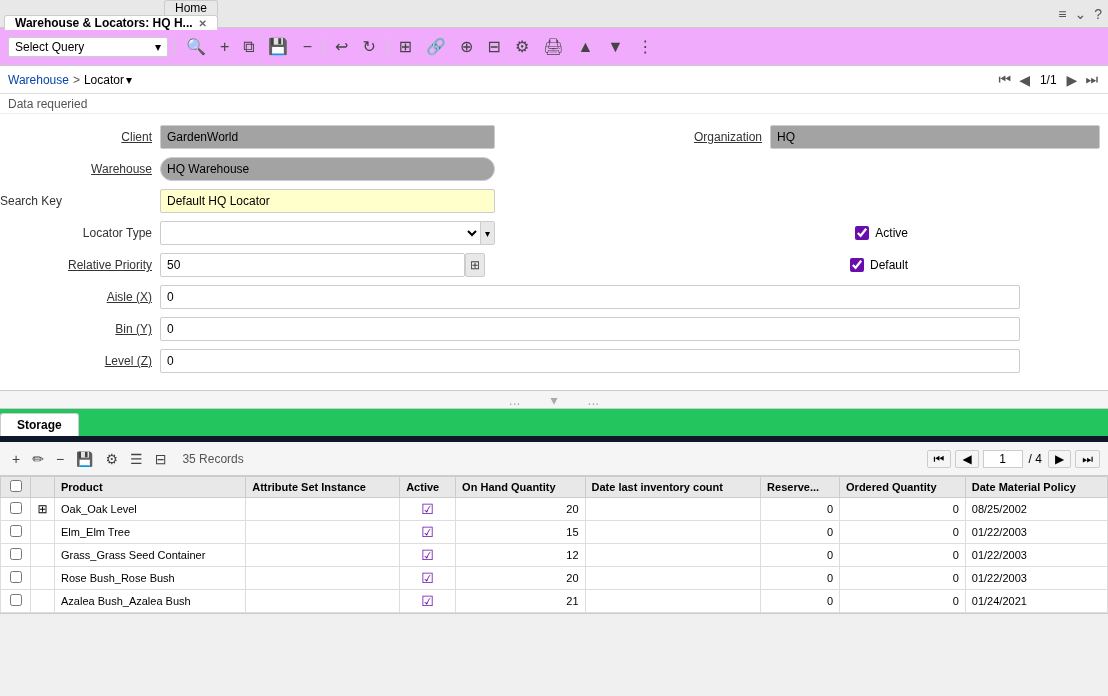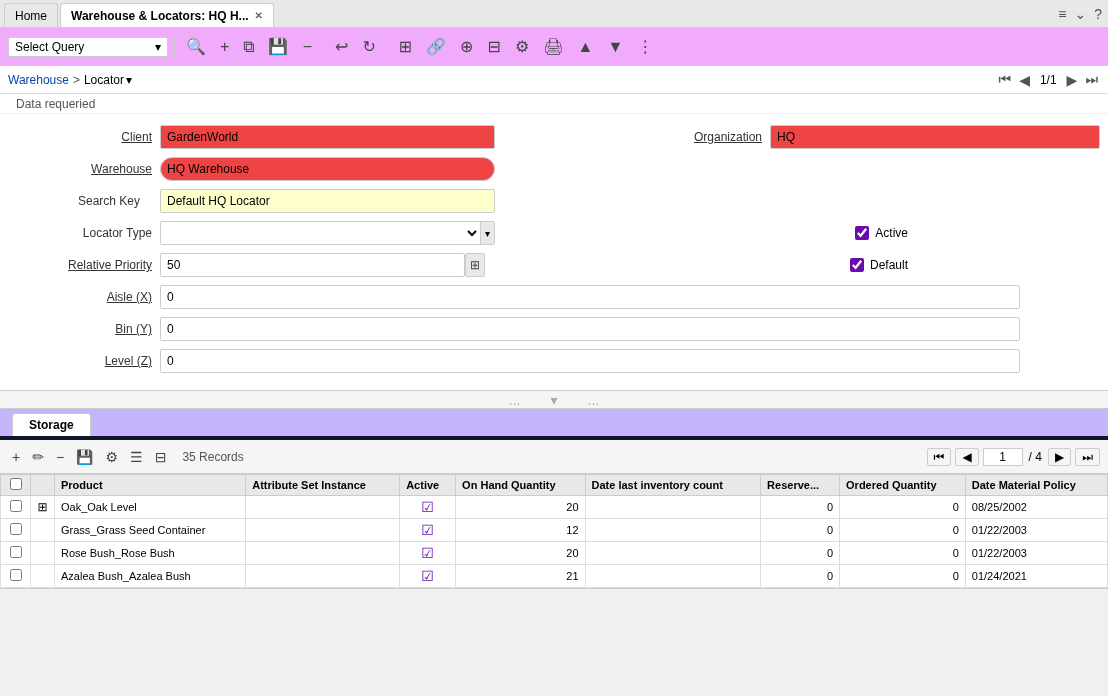--- a/index.html
+++ b/index.html
@@ -8,21 +8,21 @@
     
     .tab-bar {
       display: flex;
       align-items: center;
       background: #e8e8e8;
       border-bottom: 1px solid #ccc;
       height: 28px;
       padding: 0 4px;
       justify-content: space-between;
     }
-    .tabs { display: flex; align-items: flex-end; height: 100%; }
+    .tabs { display: flex; align-items: flex-end; height: 100%; flex-direction: column; }
     .tab {
       display: flex; align-items: center;
       padding: 0 10px;
       height: 24px;
       border: 1px solid #ccc;
       border-bottom: none;
       background: #e8e8e8;
       cursor: pointer;
       font-size: 12px;
       border-radius: 3px 3px 0 0;
@@ -72,21 +72,21 @@
     .breadcrumb { display: flex; align-items: center; gap: 4px; font-size: 12px; }
     .breadcrumb a { color: #0645ad; text-decoration: none; }
     .breadcrumb .sep { color: #555; }
     .breadcrumb .current { display: flex; align-items: center; gap: 2px; }
     .breadcrumb-nav { display: flex; align-items: center; gap: 4px; }
     .nav-btn { background: none; border: none; cursor: pointer; font-size: 14px; color: #555; padding: 2px; }
 
     
     .status-bar {
       background: #fff;
-      padding: 2px 16px;
+      padding: 2px 8px;
       font-size: 11px;
       color: #555;
       border-bottom: 1px solid #eee;
       height: 20px;
       display: flex; align-items: center;
     }
 
     
     .form-area {
       background: #fff;
@@ -104,21 +104,21 @@
       padding-right: 8px;
       color: #333;
       font-size: 12px;
       flex-shrink: 0;
     }
     .form-label.required { text-decoration: underline; }
     .form-input {
       border: 1px solid #ccc;
       padding: 2px 6px;
       font-size: 12px;
-      background: #ef4444;
+      background: #a3a3a3;
       height: 24px;
       border-radius: 2px;
     }
     .form-input.editable { background: #ffffcc; }
     .form-input.white { background: #fff; }
     .form-select-wrapper {
       display: flex;
       align-items: center;
       border: 1px solid #ccc;
       background: #fff;
@@ -151,23 +151,23 @@
     
     .storage-section {
       background: #f5f5f5;
       flex: 1;
       overflow: hidden;
       display: flex;
       flex-direction: column;
     }
     .storage-tabs {
       display: flex;
-      background: #c4b5fd;
-      border-bottom: 4px solid #0f172a;
-      padding: 4px 12px 0;
+      background: #22c55e;
+      border-bottom: 6px solid #0f172a;
+      padding: 4px 0 0;
     }
     .storage-tab {
       padding: 4px 16px;
       border: 1px solid #ccc;
       border-bottom: none;
       background: #d0d0d0;
       border-radius: 3px 3px 0 0;
       font-size: 12px;
       cursor: pointer;
     }
@@ -312,21 +312,21 @@
 
   <div class="form-row">
     <div class="row-label-w">
       <span class="form-label required" style="width:100%;display:block;text-align:right;padding-right:8px;">Warehouse</span>
     </div>
     <input class="form-input" type="text" style="width: 335px; border-radius: 12px;" readonly="" value="HQ Warehouse">
   </div>
 
   <div class="form-row">
     <div class="row-label-w">
-      <span class="form-label" style="width:100%;display:block;text-align:right;padding-right:20px;">Search Key</span>
+      <span class="form-label" style="width:100%;display:block;text-align:left;padding-right:20px;">Search Key</span>
     </div>
     <input class="form-input editable" type="text" style="width: 335px;" value="Default HQ Locator">
   </div>
 
   <div class="form-row">
     <div class="row-label-w">
       <span class="form-label" style="width:100%;display:block;text-align:right;padding-right:8px;">Locator Type</span>
     </div>
     <div class="form-select-wrapper" style="width:335px;">
       <select style="width:100%;">
@@ -446,56 +446,74 @@
     <td class="num-right">0</td>
     <td>08/25/2002</td>
   </tr>
           <tr>
     <td class="col-checkbox">
       <input type="checkbox" style="">
     </td>
     <td class="col-icon">
       
     </td>
-    <td>Grass_Grass Seed Container</td>
+    <td>Elm_Elm Tree</td>
     <td></td>
     <td style="text-align:center;">
       <span class="check-icon">☑</span>
     </td>
-    <td class="num-right">12</td>
+    <td class="num-right">15</td>
     <td></td>
     <td class="num-right">0</td>
     <td class="num-right">0</td>
     <td>01/22/2003</td>
   </tr>
           <tr>
     <td class="col-checkbox">
       <input type="checkbox" style="">
     </td>
     <td class="col-icon">
       
     </td>
-    <td>Rose Bush_Rose Bush</td>
+    <td>Grass_Grass Seed Container</td>
     <td></td>
     <td style="text-align:center;">
       <span class="check-icon">☑</span>
     </td>
-    <td class="num-right">20</td>
+    <td class="num-right">12</td>
     <td></td>
     <td class="num-right">0</td>
     <td class="num-right">0</td>
     <td>01/22/2003</td>
   </tr>
           <tr>
     <td class="col-checkbox">
       <input type="checkbox" style="">
     </td>
     <td class="col-icon">
       
     </td>
+    <td>Rose Bush_Rose Bush</td>
+    <td></td>
+    <td style="text-align:center;">
+      <span class="check-icon">☑</span>
+    </td>
+    <td class="num-right">20</td>
+    <td></td>
+    <td class="num-right">0</td>
+    <td class="num-right">0</td>
+    <td>01/22/2003</td>
+  </tr>
+          <tr>
+    <td class="col-checkbox">
+      <input type="checkbox" style="">
+    </td>
+    <td class="col-icon">
+      
+    </td>
     <td>Azalea Bush_Azalea Bush</td>
     <td></td>
     <td style="text-align:center;">
       <span class="check-icon">☑</span>
     </td>
     <td class="num-right">21</td>
     <td></td>
     <td class="num-right">0</td>
     <td class="num-right">0</td>
     <td>01/24/2021</td>

